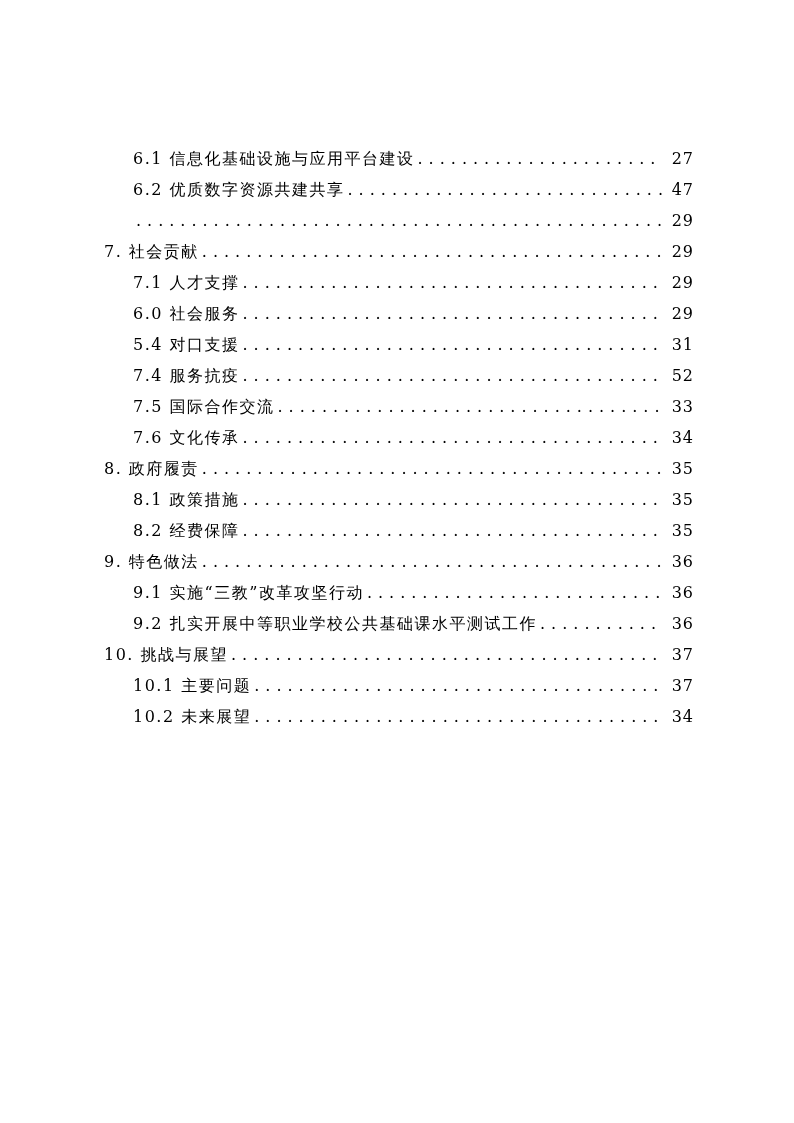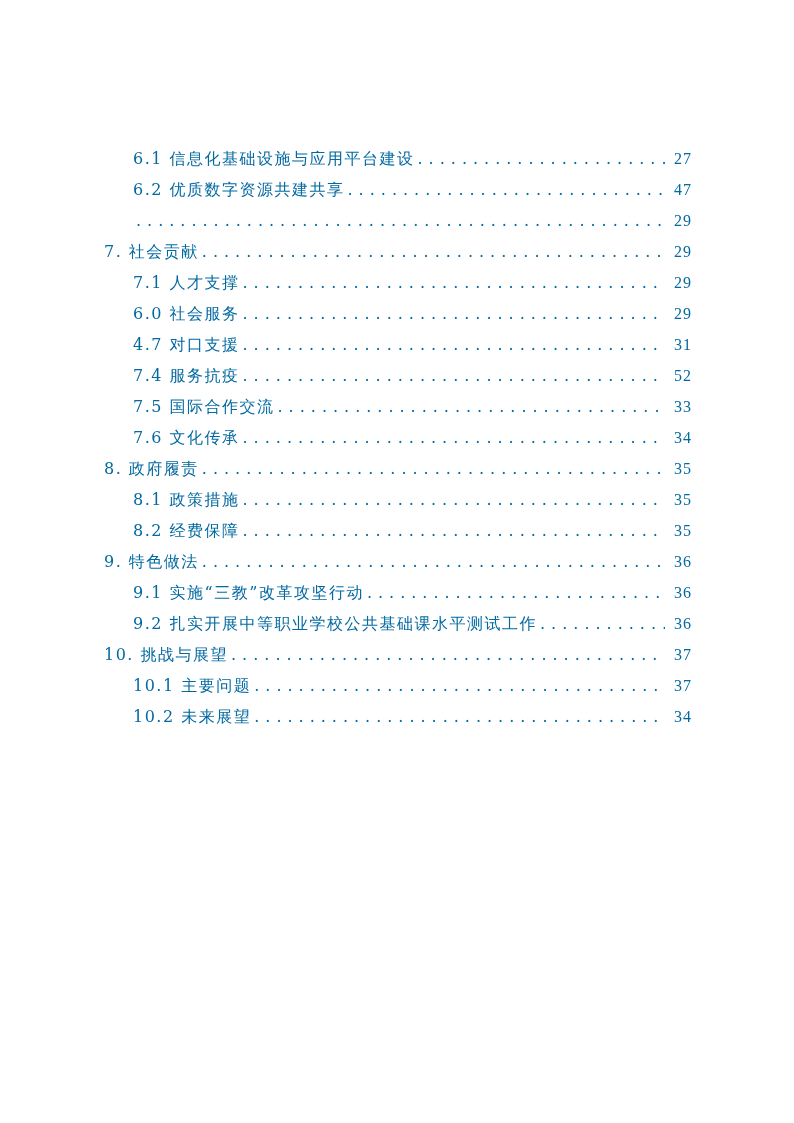--- a/index.html
+++ b/index.html
@@ -7,21 +7,21 @@
     padding: 0;
     background: #ffffff;
   }
   .page {
     position: relative;
     width: 794px;
     height: 1123px;
     background: #ffffff;
     overflow: hidden;
     font-family: "DejaVu Serif", serif;
-    color: #0369a1;
+    color: #000000;
   }
   .toc {
     position: absolute;
     left: 104px;
     top: 143px;
     width: 590px;
   }
   .toc-row {
     display: flex;
     align-items: baseline;
@@ -42,22 +42,22 @@
   }
   .toc-leader::after {
     content: "...................................................................................................";
     letter-spacing: 6px;
     padding-left: 3px;
   }
   .toc-page {
     flex: 0 0 auto;
     padding-left: 9px;
     min-width: 20px;
+    text-align: right;
     letter-spacing: 1px;
-    font-family: Liberation Serif, serif;
   }
 </style>
 </head>
 <body>
 
 <div class="page">
   <div class="toc">
       <div class="toc-row lvl2">
         <span class="toc-label">6.1 信息化基础设施与应用平台建设</span>
         <span class="toc-leader"></span>
@@ -81,21 +81,21 @@
         <span class="toc-label">7.1 人才支撑</span>
         <span class="toc-leader"></span>
         <span class="toc-page">29</span>
       </div>
       <div class="toc-row lvl2">
         <span class="toc-label">6.0 社会服务</span>
         <span class="toc-leader"></span>
         <span class="toc-page">29</span>
       </div>
       <div class="toc-row lvl2">
-        <span class="toc-label">4.7 对口支援</span>
+        <span class="toc-label">5.4 对口支援</span>
         <span class="toc-leader"></span>
         <span class="toc-page">31</span>
       </div>
       <div class="toc-row lvl2">
         <span class="toc-label">7.4 服务抗疫</span>
         <span class="toc-leader"></span>
         <span class="toc-page">52</span>
       </div>
       <div class="toc-row lvl2">
         <span class="toc-label">7.5 国际合作交流</span>

